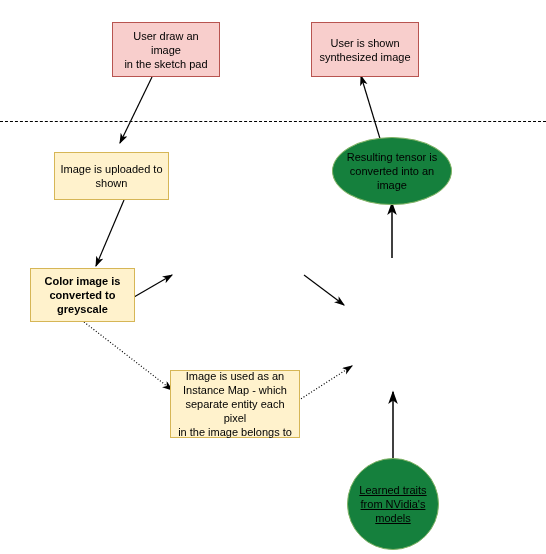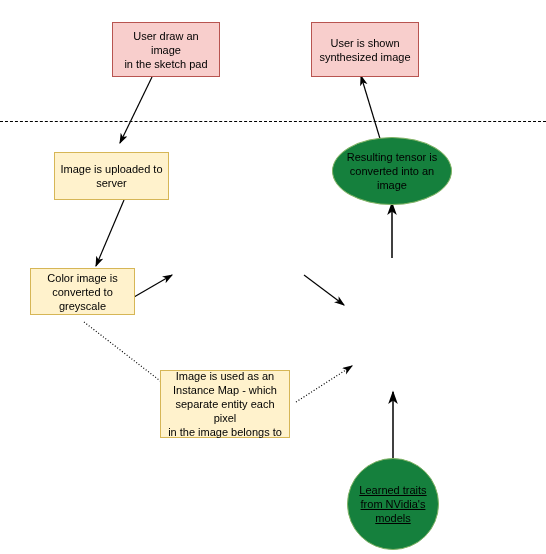--- a/index.html
+++ b/index.html
@@ -96,28 +96,28 @@
     <path d="M 381,142 L 361,76" fill="none" stroke="#000000" stroke-width="1.2" marker-end="url(#arrow)"></path>
   </svg>
 
   <div class="node rect" style="left:112px; top:22px; width:108px; height:55px;">User draw an image
 in the sketch pad</div>
 
   <div class="node rect" style="left:311px; top:22px; width:108px; height:55px;">User is shown
 synthesized image</div>
 
   <div class="node rect yellow" style="left:54px; top:152px; width:115px; height:48px;">Image is uploaded to
-server</div>
+shown</div>
 
-  <div class="node rect yellow" style="left:30px; top:268px; width:105px; height:47px;">Color image is
+  <div class="node rect yellow" style="left:30px; top:268px; width:105px; height:54px;font-weight:bold;">Color image is
 converted to
 greyscale</div>
 
 
-  <div class="node rect yellow" style="left:160px; top:370px; width:130px; height:68px;">Image is used as an
+  <div class="node rect yellow" style="left:170px; top:370px; width:130px; height:68px;">Image is used as an
 Instance Map - which
 separate entity each pixel
 in the image belongs to</div>
 
   <div class="node ellipse" style="left:332px; top:137px; width:120px; height:68px;">Resulting tensor is
 converted into an
 image</div>
 
 
   <div class="node ellipse" style="left:347px; top:458px; width:92px; height:92px;text-decoration:underline;">Learned traits

